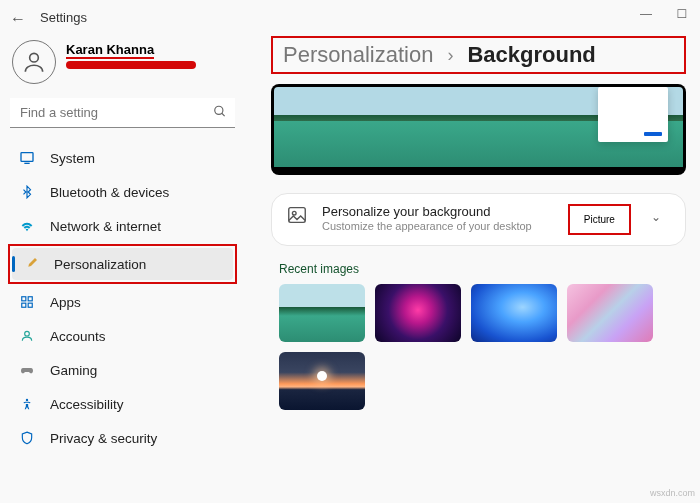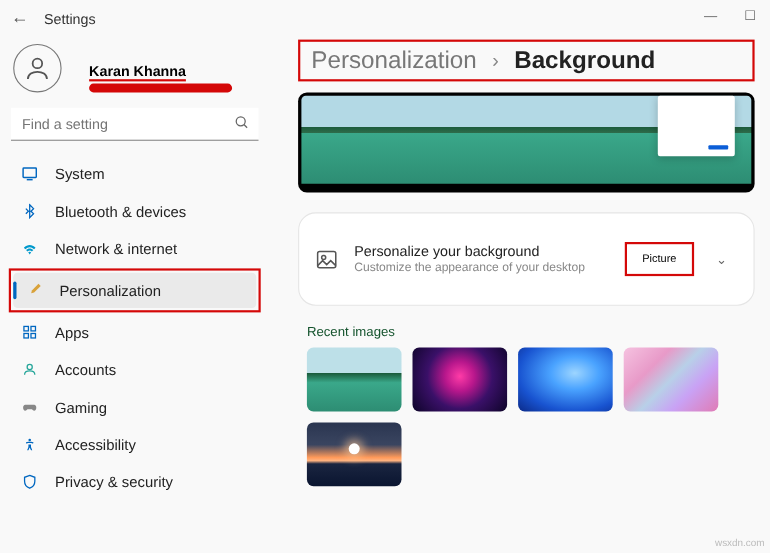--- a/index.html
+++ b/index.html
@@ -4,21 +4,21 @@
 <style>
 * { margin: 0; padding: 0; box-sizing: border-box; font-family: 'Segoe UI', sans-serif; }
 body { background: #f9f9f9; width: 700px; height: 503px; overflow: hidden; position: relative; }
 .titlebar { display: flex; align-items: center; padding: 8px 10px 4px 10px; }
 .titlebar .back { font-size: 16px; color: #555; margin-right: 14px; cursor: pointer; }
 .titlebar .title { font-size: 13px; color: #333; }
 .winctrl { position: absolute; top: 0; right: 0; display: flex; }
 .winctrl div { width: 36px; height: 28px; display: flex; align-items: center; justify-content: center; color: #666; font-size: 12px; }
 .container { display: flex; height: calc(100% - 30px); }
 .sidebar { width: 245px; padding: 6px 8px; }
-.profile { display: flex; align-items: flex-end; margin: 4px 0 14px 4px; gap: 15px; }
+.profile { display: flex; align-items: flex-start; margin: 4px 0 14px 4px; }
 .avatar { width: 44px; height: 44px; border: 1.5px solid #777; border-radius: 50%; display: flex; align-items: center; justify-content: center; margin-right: 10px; }
 .avatar svg { width: 26px; height: 26px; }
 .profile-text .name { font-weight: 600; font-size: 13px; border-bottom: 2px solid #d40808; display: inline-block; }
 .profile-text .email { display: block; background: #d40808; height: 8px; width: 130px; border-radius: 4px; margin-top: 2px; }
 .search { position: relative; margin: 0 2px 14px 2px; }
 .search input { width: 100%; padding: 7px 30px 7px 10px; border: none; border-bottom: 1.5px solid #888; background: #fff; font-size: 13px; outline: none; }
 .search .icon { position: absolute; right: 8px; top: 50%; transform: translateY(-50%); color: #666; font-size: 13px; }
 .nav-item { display: flex; align-items: center; padding: 7px 10px; border-radius: 4px; font-size: 13.5px; color: #222; cursor: pointer; margin-bottom: 2px; }
 .nav-item.active { background: #eaeaea; position: relative; }
 .nav-item.active::before { content: ''; position: absolute; left: 0; top: 25%; bottom: 25%; width: 3px; background: #0067c0; border-radius: 2px; }
@@ -27,21 +27,21 @@
 .nav-icon { width: 18px; height: 18px; margin-right: 14px; display: flex; align-items: center; justify-content: center; font-size: 14px; }
 .main { flex: 1; padding: 6px 14px 0 26px; overflow: hidden; }
 .breadcrumb { display: flex; align-items: center; gap: 14px; border: 2.5px solid #d40808; padding: 4px 10px; margin-bottom: 10px; }
 .breadcrumb .parent { font-size: 22px; color: #777; font-weight: 400; }
 .breadcrumb .sep { font-size: 18px; color: #888; }
 .breadcrumb .current { font-size: 22px; font-weight: 600; color: #222; }
 .preview { background: #000; border-radius: 8px; padding: 3px 3px 8px 3px; margin-bottom: 18px; overflow: hidden; }
 .preview-inner { height: 80px; background: linear-gradient(180deg, #b3d9e5 0%, #b3d9e5 35%, #1a5a3a 35%, #2d6b4a 42%, #3aa88a 42%, #2d8d73 100%); position: relative; border-radius: 4px 4px 0 0; }
 .preview-widget { position: absolute; right: 15px; top: 0; width: 70px; height: 55px; background: #fff; border-radius: 2px; box-shadow: 0 2px 8px rgba(0,0,0,.2); }
 .preview-widget::after { content: ''; position: absolute; bottom: 6px; right: 6px; width: 18px; height: 4px; background: #0b5ed7; border-radius: 1px; }
-.setting-card { display: flex; align-items: center; background: #fff; border: 1px solid #e5e5e5; border-radius: 16px; padding: 26px 14px; margin-bottom: 16px; }
+.setting-card { display: flex; background: #fff; border: 1px solid #e5e5e5; border-radius: 16px; padding: 10px 14px; margin-bottom: 16px; }
 .setting-card .icon { width: 22px; height: 22px; margin-right: 14px; color: #555; }
 .setting-text { flex: 1; }
 .setting-text .label { font-size: 13px; color: #222; }
 .setting-text .desc { font-size: 11px; color: #888; line-height: 1.3; }
 .setting-value { border: 2.5px solid #d40808; padding: 8px 14px; font-size: 10px; margin-right: 10px; }
 .setting-chevron { padding: 6px 10px; color: #666; font-size: 12px; }
 .recent-label { font-size: 12px; color: #14532d; margin: 0 0 8px 8px; }
 .thumbs { display: flex; flex-wrap: wrap; gap: 10px; padding-left: 8px; }
 .thumb { width: 86px; height: 58px; border-radius: 6px; background: #ccc; }
 .thumb.t1 { background: linear-gradient(180deg, #bde0e8 0%, #bde0e8 40%, #1a5a3a 40%, #3aa88a 55%, #2d8d73 100%); }

